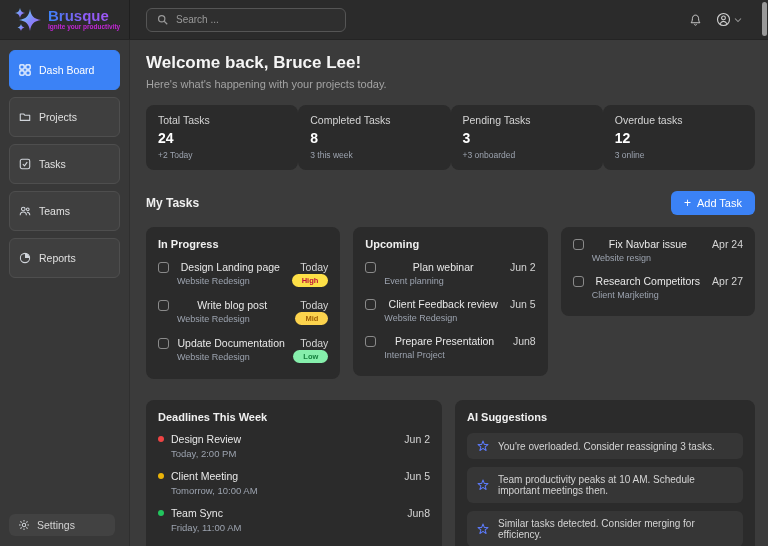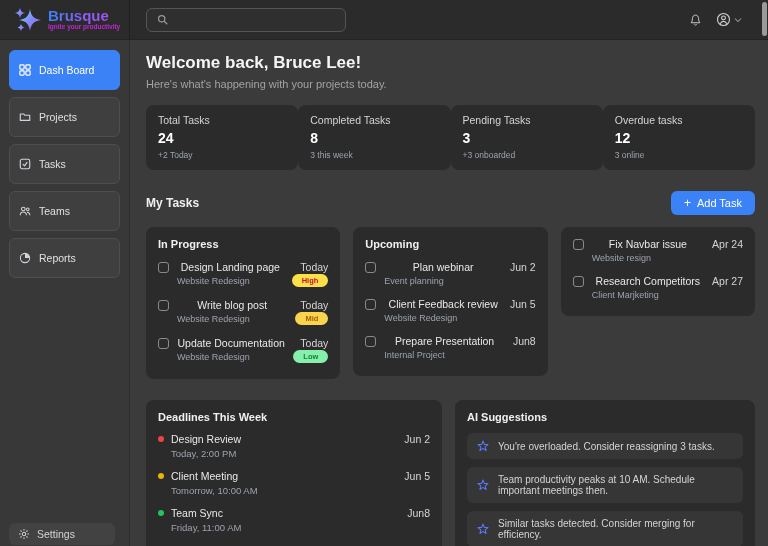--- a/index.html
+++ b/index.html
@@ -35,21 +35,21 @@
   
   .sidebar { background:#383838; border-right:1px solid #2f2f2f; position:relative; padding:10px 9px; }
   .nav-item {
     display:flex; align-items:center; gap:8px; height:40px; padding:0 9px; margin-bottom:7px;
     background:#3f3f3f; border:1px solid #4e4e4e; border-radius:6px;
     font-size:10.5px; color:#e0e0e0; cursor:pointer;
   }
   .nav-item.active { background:#3b82f6; border-color:#3b82f6; color:#fff; }
   .nav-item svg { flex:0 0 auto; }
   .settings-btn {
-    position:absolute; left:9px; right:14px; bottom:1px; height:22px;
+    position:absolute; left:9px; right:14px; bottom:10px; height:22px;
     display:flex; align-items:center; gap:7px; padding:0 9px;
     background:#424242; border-radius:6px; font-size:10.5px; color:#d4d4d4; cursor:pointer;
   }
 
   
   .main { padding:13px 13px 0 16px; overflow:hidden; }
   .welcome-title { font-size:17px; font-weight:bold; color:#f5f5f5; }
   .welcome-sub { font-size:11px; color:#a3a3a3; margin-top:5px; }
 
   .stats-row { display:grid; grid-template-columns:repeat(4,1fr); margin-top:15px; }
@@ -121,20 +121,21 @@
         <span class="brand-tagline">Ignite your productivity</span>
       </span>
     </div>
     <div class="searchbar">
       <span>
         <svg width="11" height="11" viewBox="0 0 14 14" fill="none" stroke="#9a9a9a" stroke-width="1.5">
           <circle cx="6" cy="6" r="4"></circle>
             <line x1="9.2" y1="9.2" x2="13" y2="13"></line>
         </svg>
       </span>
+      <input type="text" placeholder="Search ..." style="">
     </div>
     <div class="header-right">
       <span style="cursor:pointer">
         <svg width="13" height="14" viewBox="0 0 16 16" fill="none" stroke="#cfcfcf" stroke-width="1.2">
           <path d="M8 2 C5.6 2 4.2 3.9 4.2 6.3 C4.2 9.4 3.2 10.4 2.6 11.4 H13.4 C12.8 10.4 11.8 9.4 11.8 6.3 C11.8 3.9 10.4 2 8 2 Z"></path>
           <path d="M6.6 13.4 a1.5 1.5 0 0 0 2.8 0"></path>
         </svg>
       </span>
       <span class="avatar-group">
         <span>

